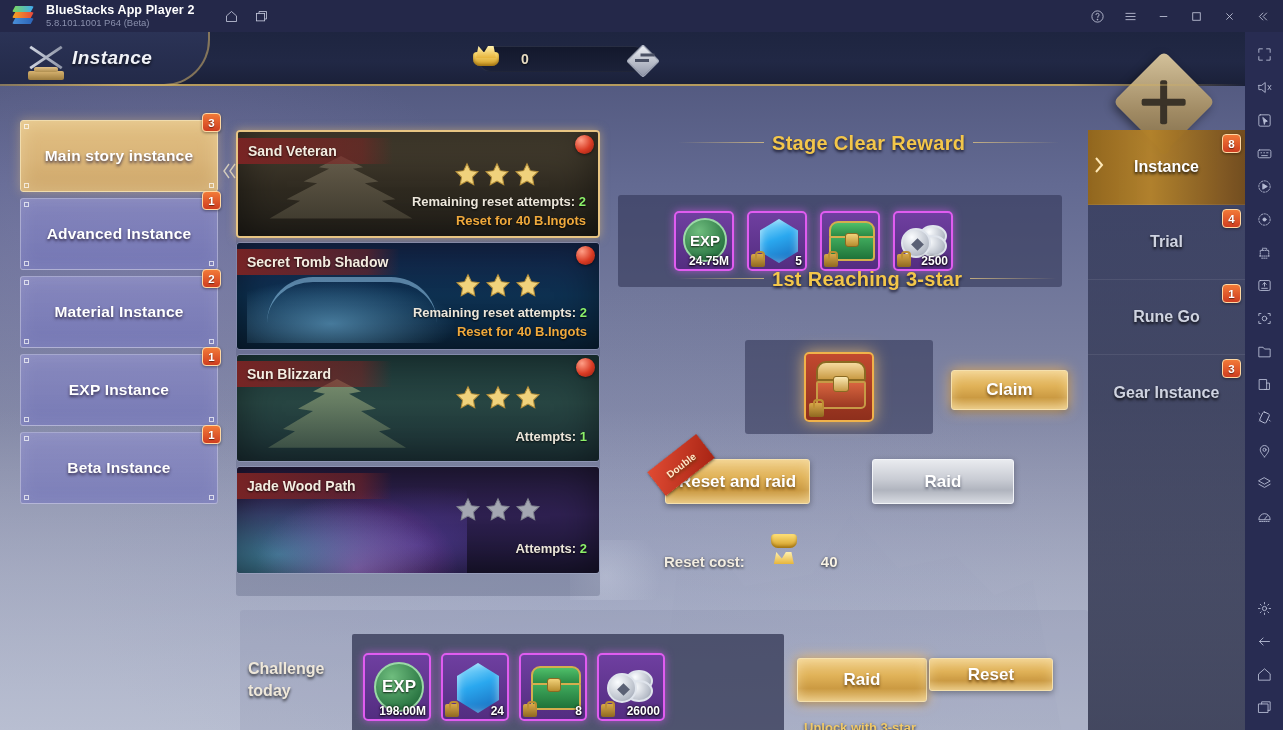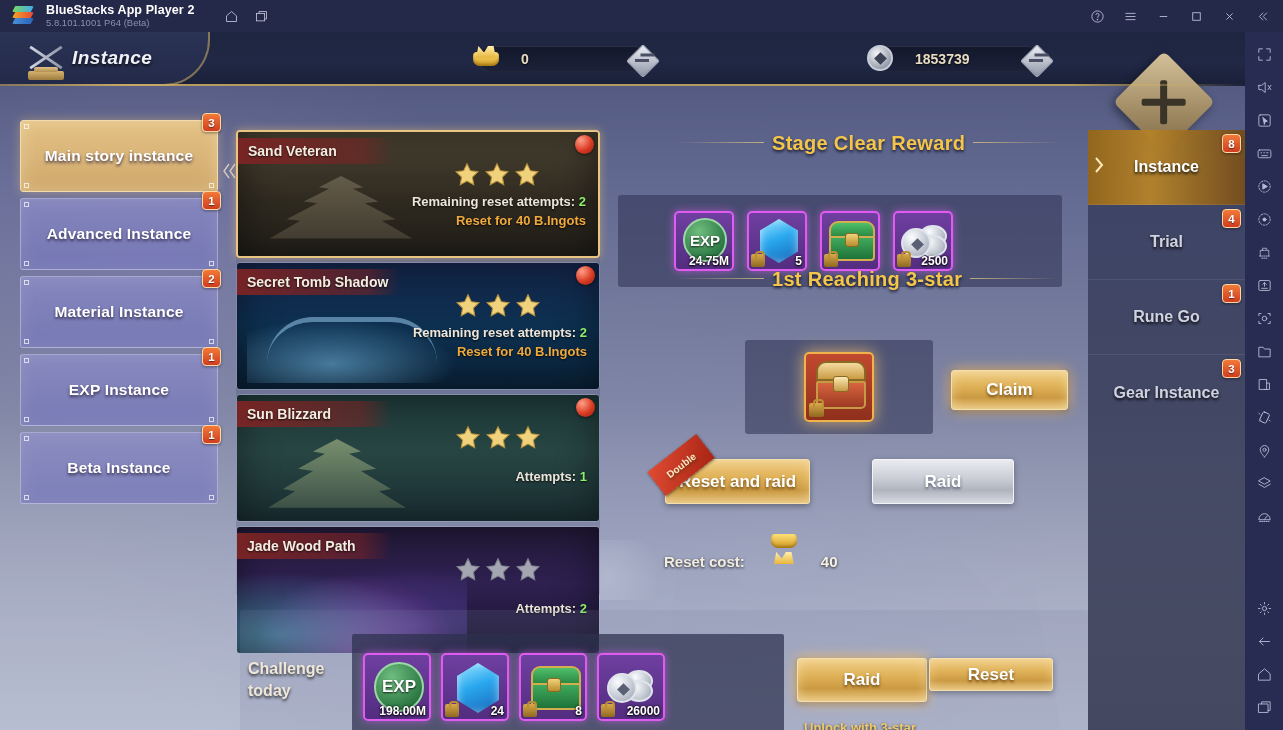--- a/index.html
+++ b/index.html
@@ -144,21 +144,21 @@
     display:flex; align-items:center; justify-content:center; z-index: 5;
     text-shadow: 0 1px 1px rgba(0,0,0,.5); box-shadow: 0 1px 3px rgba(0,0,0,.4); }
   .collapse-arrow { position: absolute; left: 222px; top: 130px; width: 16px; height: 18px;
     cursor: pointer; opacity: .85; }
   .collapse-arrow svg { width:16px; height:18px; stroke:#e7ddc5; fill:none; stroke-width:1.4; }
 
   
   .stages { position:absolute; left: 236px; top: 98px; width: 364px; }
   .stagepanel-bg { position:absolute; left: 236px; top: 98px; width: 364px; height: 466px;
     background: rgba(60,66,100,.25); border-radius: 3px; }
-  .stage { position: relative; height: 128px; margin-bottom: 4px; border-radius: 4px; overflow: hidden;
+  .stage { position: relative; height: 108px; margin-bottom: 4px; border-radius: 4px; overflow: hidden;
     cursor: pointer; border: 1px solid rgba(180,190,220,.35); padding-left: 26px; }
   .stage.sel { border: 2px solid #e8c583; box-shadow: 0 0 10px rgba(230,190,110,.55); }
   .stage .art { position:absolute; inset:0; }
   .stage .nameband { position:absolute; left:0; top:6px; height: 26px; min-width: 155px; padding: 0 12px 0 10px;
     display:flex; align-items:center; background: linear-gradient(90deg, rgba(124,36,36,.95), rgba(124,36,36,.55) 80%, rgba(124,36,36,0)); }
   .stage .nameband span { color:#f4ece0; font-size: 14px; font-weight: bold; text-shadow: 0 1px 2px rgba(0,0,0,.8); }
   .stage .stars { position:absolute; right: 58px; top: 30px; display:flex; gap: 4px; }
   .stage .info { position:absolute; right: 12px; top: 62px; text-align: right; }
   .stage .info .l1 { font-size: 13px; color:#ece6da; font-weight: bold; text-shadow: 0 1px 2px rgba(0,0,0,.85); }
   .stage .info .l1 b { color: #8cf06a; }
@@ -381,31 +381,20 @@
         <div class="cur-bar">
           <div class="cur-icon">
               <div class="ingot"></div>
             </div>
           <div class="cur-val">0</div>
           <div class="cur-plus">
               <div class="plusdia"></div>
             </div>
         </div>
       </div>
-      <div class="currency" style="left:872px">
-        <div class="cur-bar">
-          <div class="cur-icon">
-              <div class="silvercoin"></div>
-            </div>
-          <div class="cur-val">1853739</div>
-          <div class="cur-plus">
-              <div class="plusdia"></div>
-            </div>
-        </div>
-      </div>
 
       <div class="flag-tail"></div>
       <div class="diamond-flag"></div>
     </div>
 
     <div class="lcol">
       <div class="cat active">
         <span class="corner c1"></span>
           <span class="corner c2"></span>
           <span class="corner c3"></span>

